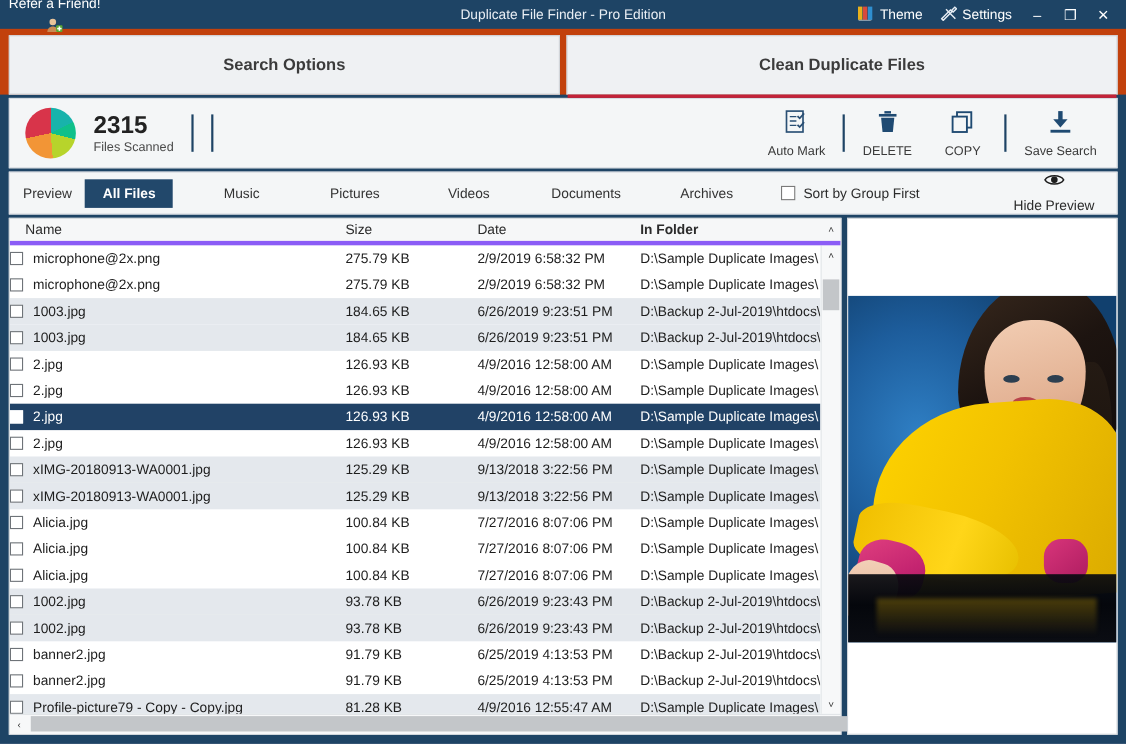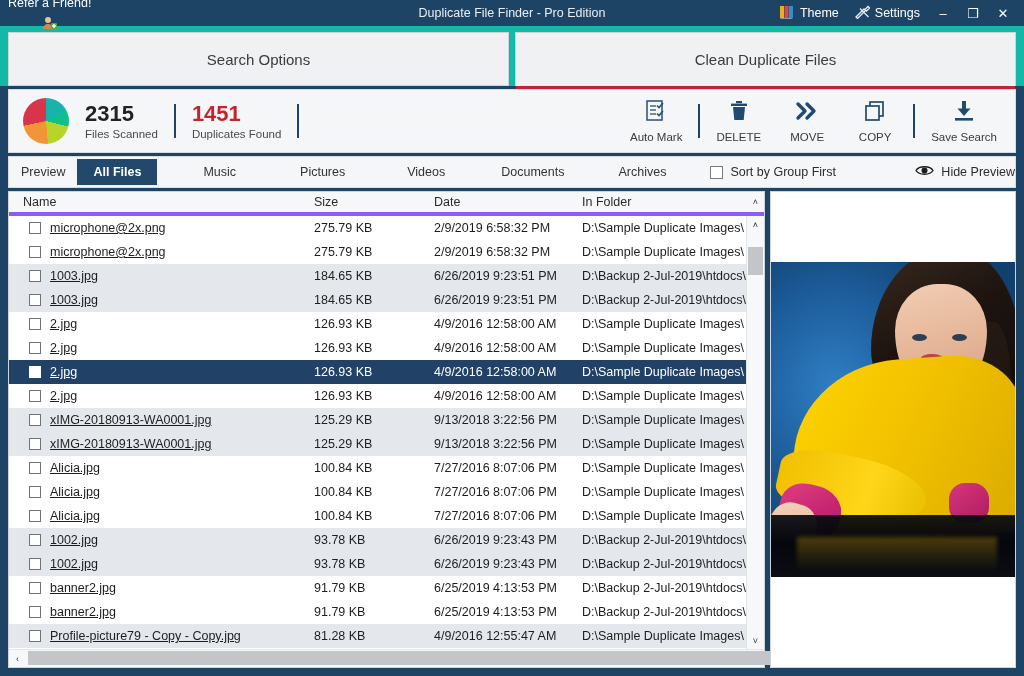--- a/index.html
+++ b/index.html
@@ -44,21 +44,21 @@
     font-size: 12.5px; color: #ffffff; padding: 0 8px; cursor: pointer;
   }
   .winbtn {
     width: 30px; height: 26px; display: flex; align-items: center;
     justify-content: center; color: #ffffff; font-size: 13px; cursor: pointer;
   }
 
   
   .tabsrow {
     flex: 0 0 60px; display: flex; gap: 6px;
-    padding: 6px 8px 0 8px; background: #14b8a6;
+    padding: 6px 8px 0 8px; background: #c2410c; font-weight: bold;
   }
   .bigtab {
     flex: 1; background: #eff1f3;
     display: flex; align-items: center; justify-content: center;
     font-size: 15px; color: #3b3b3b;
     border: 1px solid #cfd4d9;
     position: relative; cursor: pointer;
   }
   .bigtab.active { border-bottom: none; }
   .bigtab.active::after {
@@ -107,52 +107,52 @@
   .f-tab {
     padding: 0 16px; height: 26px; display: flex; align-items: center;
     cursor: pointer; color: #333;
   }
   .f-tab.active { background: #22486b; color: #ffffff; font-weight: bold; }
   .f-check { display: flex; align-items: center; gap: 7px; margin-left: 28px; cursor: pointer; }
   .cbox {
     width: 13px; height: 13px; border: 1px solid #7a7a7a; background: #fff;
     display: inline-block;
   }
-  .f-right { margin-left: auto; display: flex; align-items: center; gap: 7px; padding-right: 0; cursor: pointer; }
+  .f-right { margin-left: auto; display: flex; align-items: center; gap: 7px; padding-right: 20px; cursor: pointer; flex-direction: column; }
 
   
   .content {
     flex: 1; display: flex; margin: 3px 8px 8px 8px; gap: 5px; min-height: 0;
   }
   .listpanel {
     flex: 0 0 750px; background: #ffffff; border: 1px solid #cfd4d9;
     display: flex; flex-direction: column; min-height: 0;
   }
   .listhead {
     flex: 0 0 24px; display: flex; align-items: center;
     background: #f6f7f8; border-bottom: 4px solid #8b5cf6;
     font-size: 12.5px; color: #2b2b2b; position: relative;
   }
   .col-name { width: 305px; padding-left: 14px; }
   .col-size { width: 120px; text-align: left; padding-left: 0px; }
   .col-date { width: 148px; }
-  .col-folder { flex: 1; }
+  .col-folder { flex: 1; font-weight: bold; }
   .scrollcorner {
     width: 17px; display: flex; align-items: center; justify-content: center;
     font-size: 9px; color: #333;
   }
   .rows { flex: 1; display: flex; min-height: 0; }
   .rowlist { flex: 1; display: flex; flex-direction: column; overflow: hidden; }
   .row {
     flex: 0 0 24px; display: flex; align-items: center;
     font-size: 12.5px; color: #1d1d1d;
   }
   .row.alt { background: #e4e8ed; }
   .row.sel { background: #214266; color: #ffffff; }
-  .row .rc { width: 305px; padding-left: 20px; display: flex; align-items: center; gap: 9px; text-decoration: underline; }
+  .row .rc { width: 305px; padding-left: 0; display: flex; align-items: center; gap: 9px; }
   .row .rs { width: 120px; }
   .row .rd { width: 148px; }
   .row .rf { flex: 1; overflow: hidden; white-space: nowrap; }
   .rowcb {
     width: 12px; height: 12px; border: 1px solid #6e7378; background: #ffffff;
     flex: 0 0 12px;
   }
   .row.sel .rowcb { border-color: #ffffff; }
 
   
@@ -312,24 +312,20 @@
   </div>
 
   <div class="statsbar">
     <div class="pie"></div>
 
     <div class="stat">
       <span class="num" style="color:#222222">2315</span>
       <span class="lbl">Files Scanned</span>
     </div>
     <div class="sep"></div>
-    <div class="stat">
-      <span class="num" style="color:#c0262b">1451</span>
-      <span class="lbl">Duplicates Found</span>
-    </div>
     <div class="sep"></div>
 
     <div class="actions">
       <div class="action">
         <span>
           <svg width="24" height="24" viewBox="0 0 24 24">
             <rect x="3" y="2" width="15" height="19" stroke="#2a4f74" stroke-width="1.5" fill="none"></rect>
             <line x1="6" y1="7" x2="12" y2="7" stroke="#2a4f74" stroke-width="1.3"></line>
             <line x1="6" y1="11" x2="12" y2="11" stroke="#2a4f74" stroke-width="1.3"></line>
             <line x1="6" y1="15" x2="12" y2="15" stroke="#2a4f74" stroke-width="1.3"></line>
@@ -342,29 +338,20 @@
       <div class="asep"></div>
       <div class="action">
         <span>
           <svg width="24" height="24" viewBox="0 0 24 24">
             <rect x="9" y="2" width="6" height="2.2" fill="#1f4a72"></rect>
             <rect x="4" y="4.6" width="16" height="2.4" fill="#1f4a72"></rect>
             <path d="M6 8h12l-1.3 13H7.3z" fill="#1f4a72"></path>
           </svg>
         </span>
         <span class="alabel">DELETE</span>
-      </div>
-      <div class="action">
-        <span>
-          <svg width="24" height="24" viewBox="0 0 24 24">
-            <path d="M3 5l7 7-7 7" stroke="#1f4a72" stroke-width="3.4" fill="none" stroke-linecap="round" stroke-linejoin="round"></path>
-            <path d="M12 5l7 7-7 7" stroke="#1f4a72" stroke-width="3.4" fill="none" stroke-linecap="round" stroke-linejoin="round"></path>
-          </svg>
-        </span>
-        <span class="alabel">MOVE</span>
       </div>
       <div class="action">
         <span>
           <svg width="24" height="24" viewBox="0 0 24 24">
             <rect x="7" y="3" width="13" height="14" stroke="#1f4a72" stroke-width="1.7" fill="none"></rect>
             <rect x="3" y="7" width="13" height="14" stroke="#1f4a72" stroke-width="1.7" fill="#f4f6f7"></rect>
           </svg>
         </span>
         <span class="alabel">COPY</span>
       </div>

